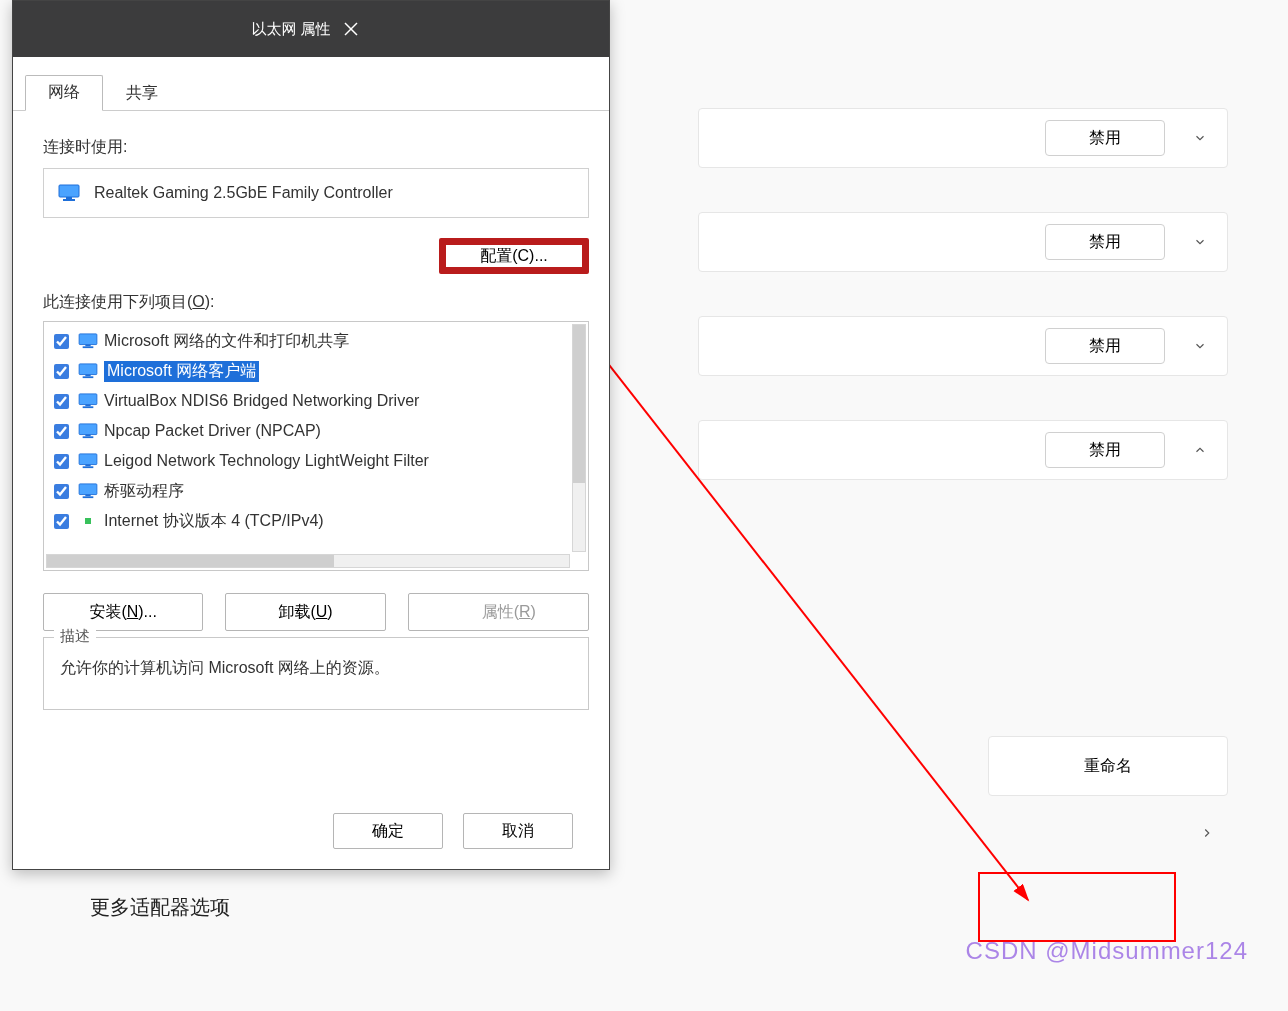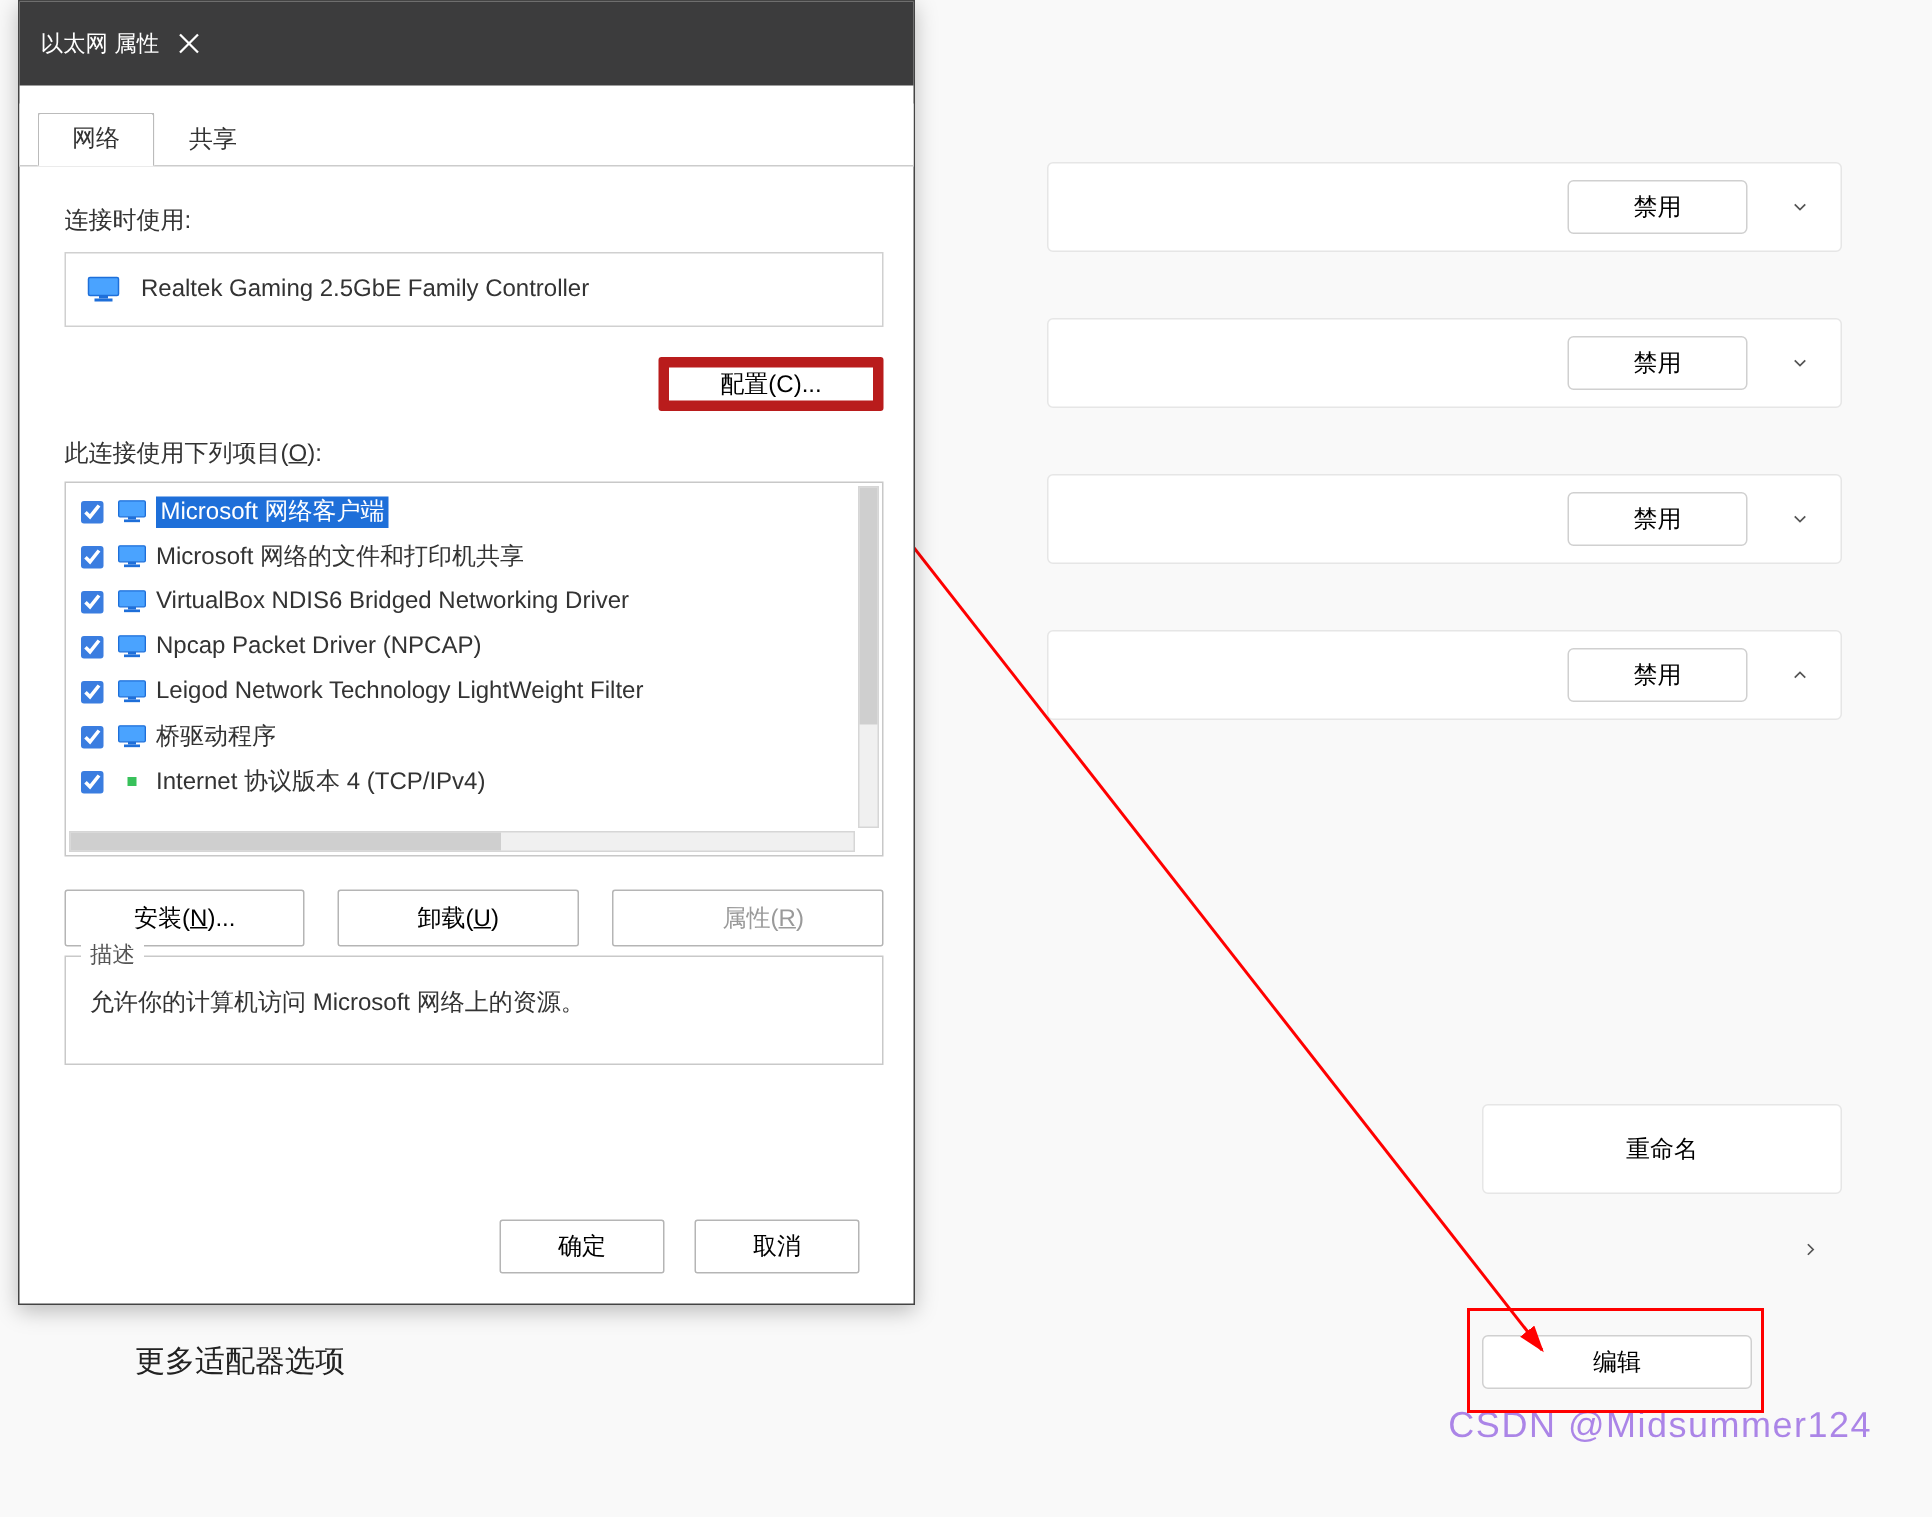--- a/index.html
+++ b/index.html
@@ -11,21 +11,21 @@
   .bg-btn   { height:36px; min-width:120px; border:1px solid #d0d0d0; border-radius:4px; background:#fff; font-size:16px; display:flex; align-items:center; justify-content:center; cursor:pointer; }
   .chev     { margin-left:28px; width:14px; height:14px; }
   .chev svg { width:14px; height:14px; stroke:#555; fill:none; stroke-width:2; }
   .bg-row-edit { position:absolute; right:60px; height:60px; width:240px; display:flex; align-items:center; }
   .more-label { position:absolute; left:90px; font-size:20px; color:#222; }
   .hl-box { position:absolute; border:2px solid #ff0000; pointer-events:none; }
   .watermark { position:absolute; right:40px; bottom:46px; color:#6d28d9; font-size:24px; letter-spacing:1px; opacity:.55; pointer-events:none; }
 
   
   .dialog { position:absolute; left:12px; top:0; width:598px; height:870px; background:#fff; border:1px solid #444; box-shadow:0 4px 14px rgba(0,0,0,.25); }
-  .titlebar { height:56px; background:#3c3c3d; color:#fff; display:flex; align-items:center; padding:0 14px; justify-content:flex-start; }
+  .titlebar { height:56px; background:#3c3c3d; color:#fff; display:flex; align-items:center; padding:0 14px; justify-content:center; }
   .titlebar .title { font-size:15px; }
   .titlebar .close { width:40px; height:40px; display:flex; align-items:center; justify-content:center; cursor:pointer; }
   .titlebar .close svg { width:14px; height:14px; stroke:#fff; stroke-width:1.5; }
 
   .tabstrip { display:flex; align-items:flex-end; height:42px; padding:0 12px; border-bottom:1px solid #ccc; background:#fff; margin-top:12px; position:relative;}
   .tab { padding:6px 22px 7px; font-size:16px; color:#333; border:1px solid transparent; border-bottom:none; cursor:pointer; position:relative; top:1px;margin-top:12px; }
   .tab.active { border-color:#bbb; background:#fff; border-bottom:1px solid #fff; border-radius:2px 2px 0 0; }
 
   .body { padding:18px 20px 0 30px; font-size:16px; color:#333; }
   .field-label { margin:8px 0 10px; }
@@ -113,25 +113,20 @@
   </div>
 
   <div style="position:absolute; right:74px; top:826px;" class="chev">
     <svg viewBox="0 0 24 24">
         <polyline points="9 6 15 12 9 18"></polyline>
       </svg>
   </div>
 
   <div class="more-label" style="top:894px;">更多适配器选项</div>
 
-  <div class="bg-row-edit" style="top:878px;">
-    <div class="bg-btn" style="min-width:180px;">
-        <span>编辑</span>
-      </div>
-  </div>
 
   <div class="watermark">CSDN @Midsummer124</div>
 </div>
 
 <div class="hl-box" style="left:426px; top:198px; width:172px; height:64px;"></div>
 <div class="hl-box" style="left:978px; top:872px; width:198px; height:70px;"></div>
 
 <svg class="overlay">
   <defs>
       <marker id="ah" markerWidth="10" markerHeight="10" refX="8" refY="3" orient="auto">
@@ -174,41 +169,41 @@
     <div class="cfg-row">
       <button class="winbtn"><span>配置(C)...</span></button>
     </div>
 
     <div class="conn-label">
       <span>此连接使用下列项目(</span><span class="underline-hotkey">O</span><span>):</span>
     </div>
 
     <div class="listbox">
       <div class="listbox-inner" id="list-inner">
+          <div class="li-row">
+            <input type="checkbox" checked="" style="">
+            <span class="li-ic mon">
+              <svg width="20" height="16" viewBox="0 0 22 18">
+                <rect x="1" y="1" width="20" height="12" rx="1" fill="#4aa3ff" stroke="#1e6fd9"></rect>
+                <rect x="8" y="13" width="6" height="2" fill="#1e6fd9"></rect>
+                <rect x="5" y="15" width="12" height="2" fill="#1e6fd9"></rect>
+              </svg>
+            </span>
+            <span class="txt">Microsoft 网络的文件和打印机共享</span>
+          </div>
           <div class="li-row sel">
             <input type="checkbox" checked="" style="">
             <span class="li-ic mon">
               <svg width="20" height="16" viewBox="0 0 22 18">
                 <rect x="1" y="1" width="20" height="12" rx="1" fill="#4aa3ff" stroke="#1e6fd9"></rect>
                 <rect x="8" y="13" width="6" height="2" fill="#1e6fd9"></rect>
                 <rect x="5" y="15" width="12" height="2" fill="#1e6fd9"></rect>
               </svg>
             </span>
             <span class="txt">Microsoft 网络客户端</span>
-          </div>
-          <div class="li-row">
-            <input type="checkbox" checked="" style="">
-            <span class="li-ic mon">
-              <svg width="20" height="16" viewBox="0 0 22 18">
-                <rect x="1" y="1" width="20" height="12" rx="1" fill="#4aa3ff" stroke="#1e6fd9"></rect>
-                <rect x="8" y="13" width="6" height="2" fill="#1e6fd9"></rect>
-                <rect x="5" y="15" width="12" height="2" fill="#1e6fd9"></rect>
-              </svg>
-            </span>
-            <span class="txt">Microsoft 网络的文件和打印机共享</span>
           </div>
           <div class="li-row">
             <input type="checkbox" checked="" style="">
             <span class="li-ic mon">
               <svg width="20" height="16" viewBox="0 0 22 18">
                 <rect x="1" y="1" width="20" height="12" rx="1" fill="#4aa3ff" stroke="#1e6fd9"></rect>
                 <rect x="8" y="13" width="6" height="2" fill="#1e6fd9"></rect>
                 <rect x="5" y="15" width="12" height="2" fill="#1e6fd9"></rect>
               </svg>
             </span>

